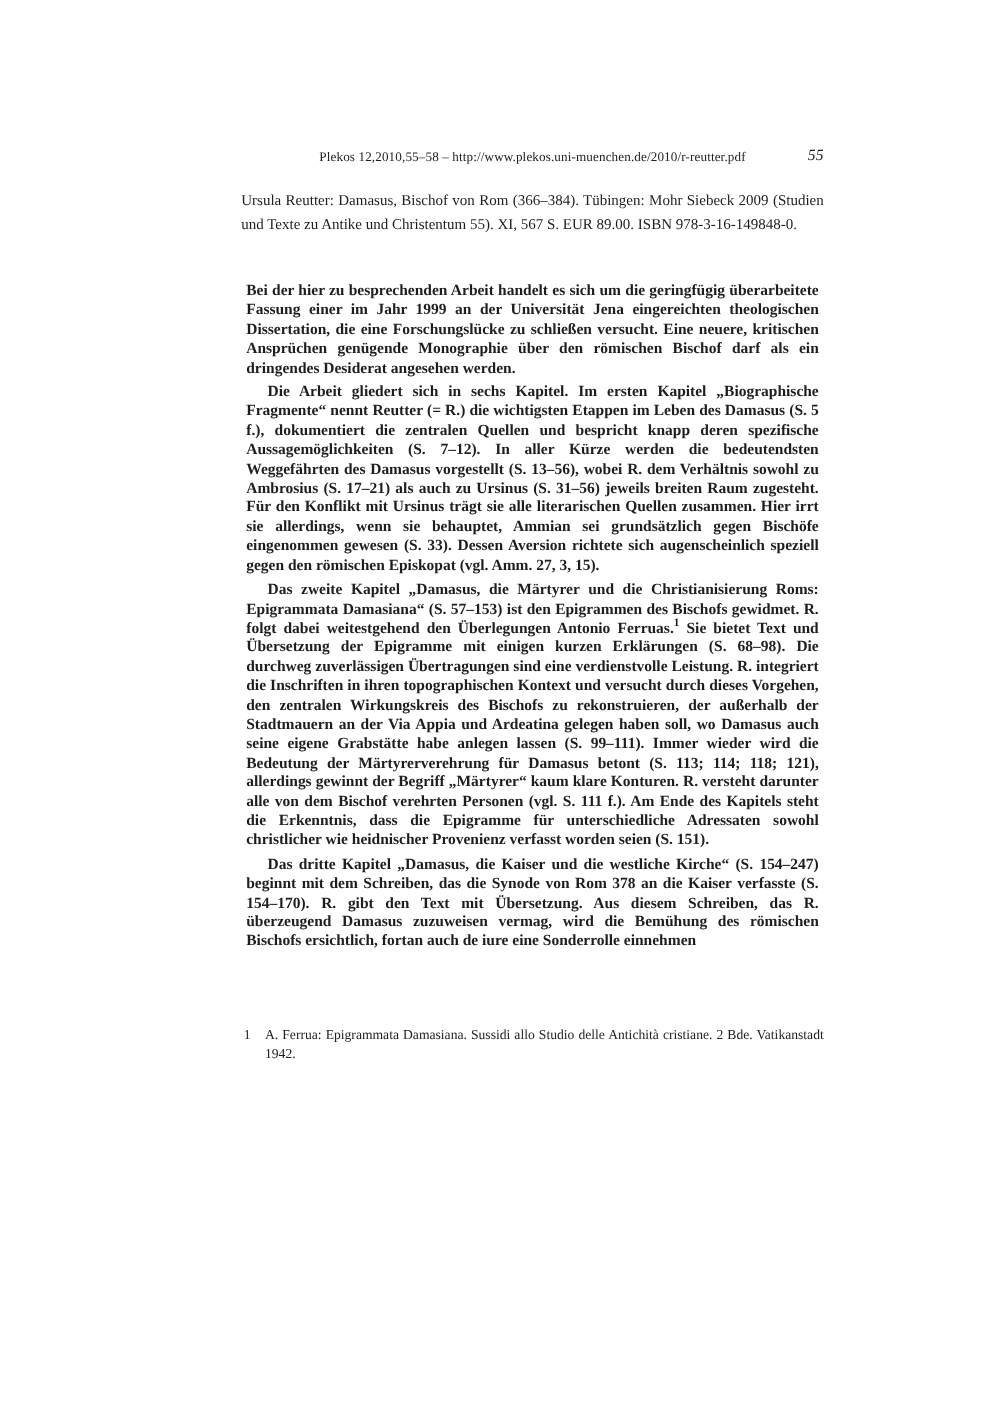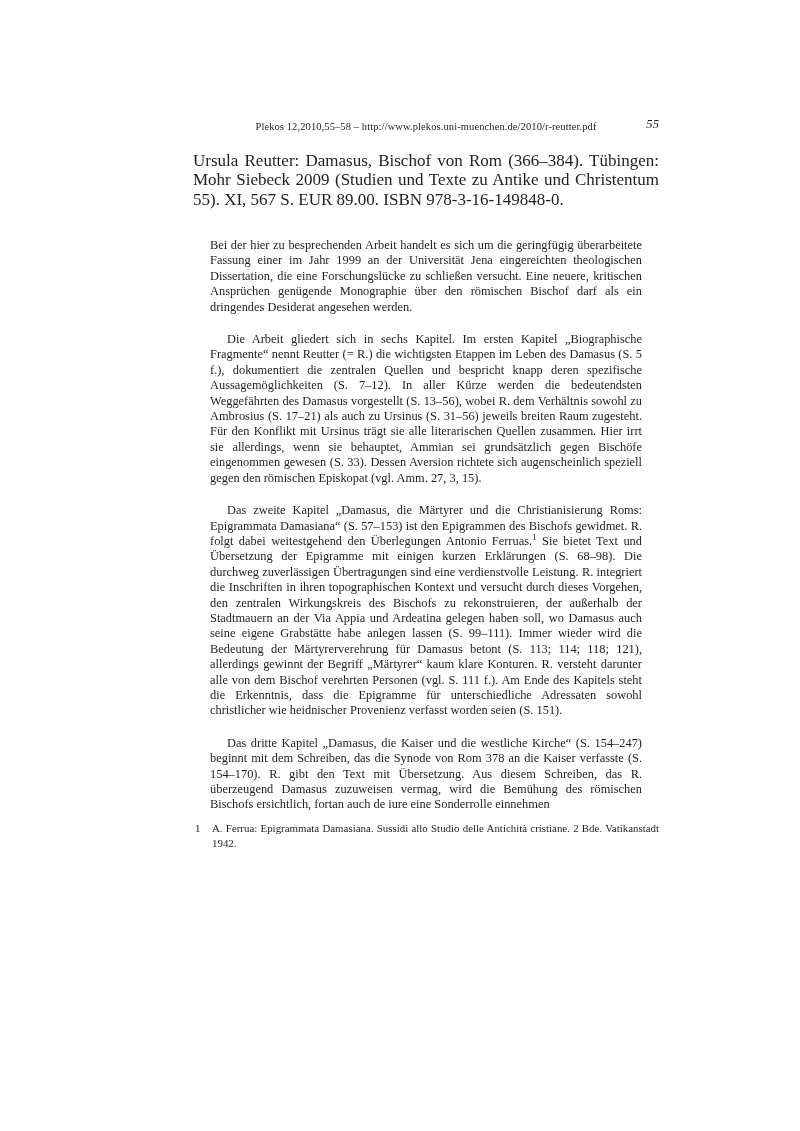--- a/index.html
+++ b/index.html
@@ -36,39 +36,40 @@
     top: -2px;
     font-size: 12.5px;
     font-style: italic;
   }
   .review-title {
     position: absolute;
     top: 151px;
     left: 193px;
     width: 466px;
     margin: 0;
-    font-size: 17px;
+    font-size: 12px;
     line-height: 19.3px;
     font-weight: normal;
     text-align: justify;
     font-family: Liberation Serif, serif;
   }
   .body-text {
     position: absolute;
     top: 221px;
     left: 193px;
     width: 466px;
     font-size: 12.4px;
     line-height: 15.4px;
     text-align: justify;
   }
   .para {
-    margin: 17px;
+    margin: 4px;
     text-indent: 17px;
     hyphens: auto;
+    font-weight: bold;
     -webkit-hyphens: auto;
   }
   .para.no-indent {
     text-indent: 0;
   }
   .fn-ref {
     font-size: 9px;
     line-height: 0;
     vertical-align: super;
   }

